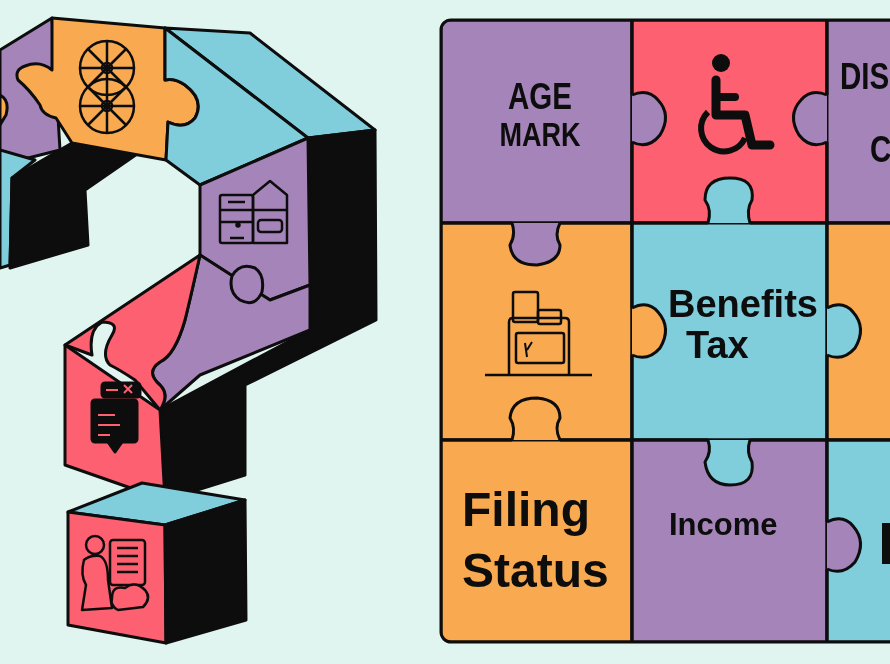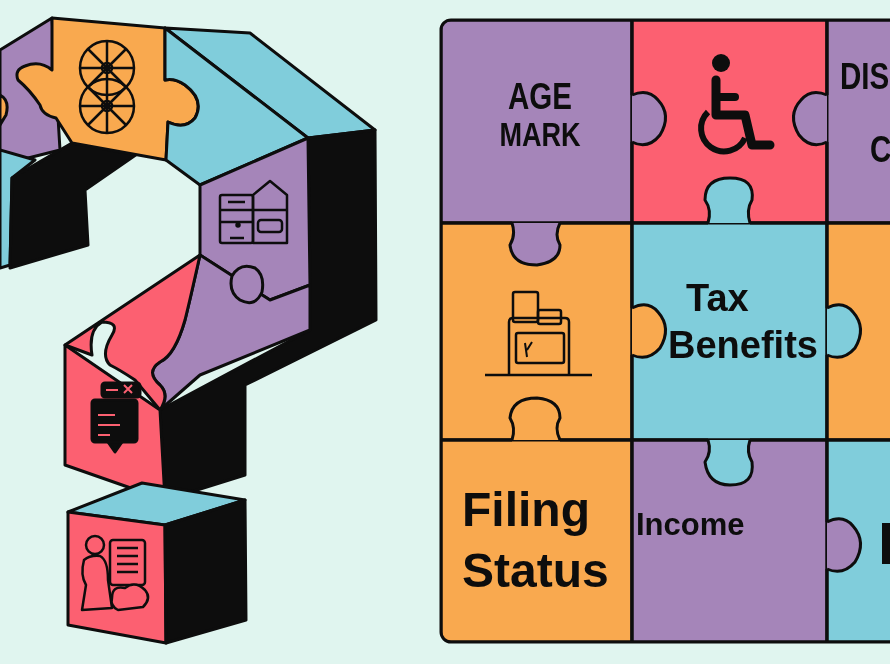--- a/index.html
+++ b/index.html
@@ -193,28 +193,28 @@
   <span class="condensed">AGE</span>
   <span class="condensed" style="font-size:33px;">MARK</span>
 </div>
 
 <div class="lbl" style="left:840px; top:58px; width:80px; font-size:36px; text-align:left;">
   <span class="condensed" style="transform-origin:left;">DIS</span>
   <span class="condensed" style="transform-origin:left; margin-top:34px; margin-left:30px;">C</span>
 </div>
 
 <div class="lbl" style="left:668px; top:278px; width:180px; font-size:38px; text-align:left;">
+  <span style="margin-top:6px;">Benefits</span>
   <span style="margin-left:18px;">Tax</span>
-  <span style="margin-top:6px;">Benefits</span>
 </div>
 
 <div class="lbl" style="left:462px; top:484px; width:160px; font-size:48px; text-align:left;">
   <span>Filing</span>
   <span style="margin-top:9px;">Status</span>
 </div>
 
-<div class="lbl" style="left:628px; top:508px; width:180px; font-size:31px; text-align:left;">
+<div class="lbl" style="left:661px; top:508px; width:180px; font-size:31px; text-align:left;">
   <span style="margin-left:8px;">Income</span>
 </div>
 
 <div class="lbl" style="left:878px; top:512px; width:20px; font-size:60px; text-align:left;">
   <span>I</span>
 </div>
 
 </body></html>

